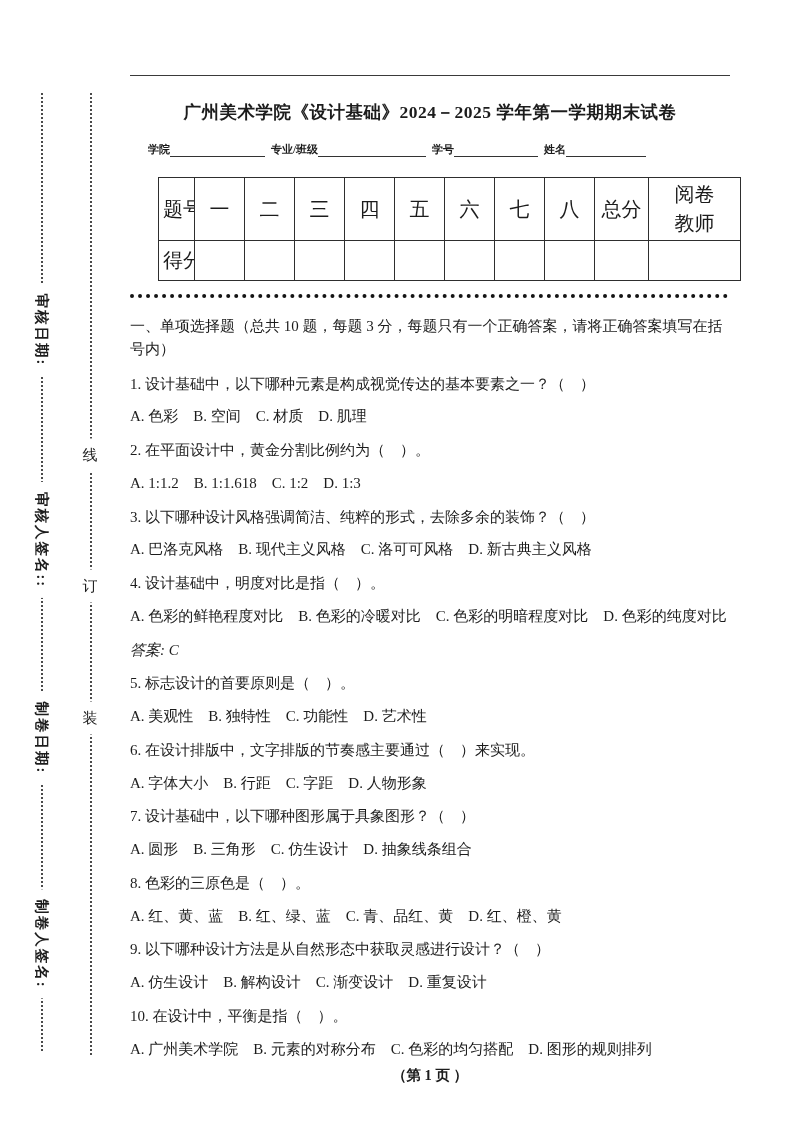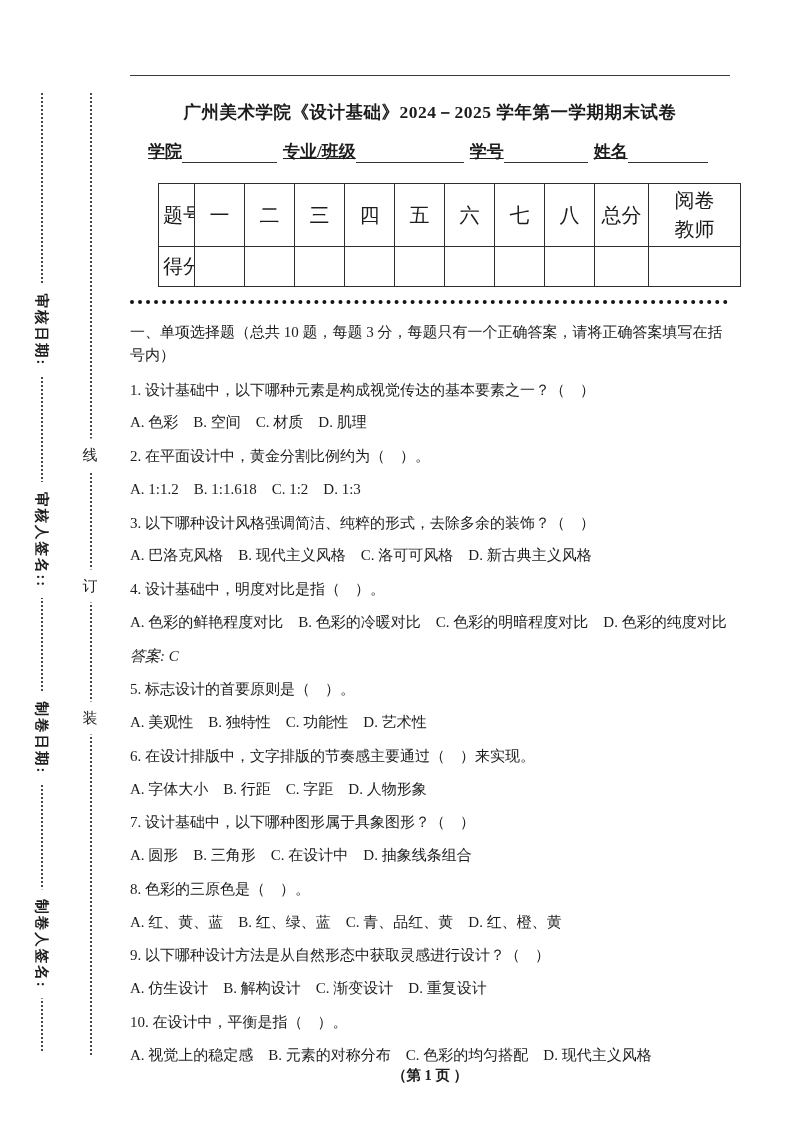--- a/index.html
+++ b/index.html
@@ -18,21 +18,21 @@
     font-weight:bold; font-size:14.5px; letter-spacing:2px;
   }
   .bind-char {
     position:absolute; left:90px; transform:translate(-50%,-50%);
     background:#fff; padding:7px 2px; font-size:15px;
   }
   
   .content { position:absolute; left:130px; top:75px; width:600px; }
   .top-rule { border-top:1.5px solid #3a3a3a; width:100%; height:0; }
   .title { text-align:center; font-size:17.5px; font-weight:bold; margin-top:24px; letter-spacing:0.5px; }
-  .fields { display:flex; align-items:flex-end; margin-top:16px; padding-left:18px; font-weight:bold; font-size:17px;text-decoration:underline; }
+  .fields { display:flex; align-items:flex-end; margin-top:16px; padding-left:18px; font-weight:bold; font-size:11px; }
   .field { display:flex; align-items:flex-end; margin-right:6px; white-space:nowrap; }
   .blank { display:inline-block; border-bottom:1.5px solid #333; height:17px; }
   .blank.w1 { width:95px; } .blank.w2 { width:108px; } .blank.w3 { width:84px; } .blank.w4 { width:80px; }
   .score-table { border-collapse:collapse; margin-top:20px; margin-left:28px; table-layout:fixed; width:582px; font-size:20px; }
   .score-table td { border:1.5px solid #2e2e2e; text-align:center; vertical-align:middle; padding:2px; overflow:hidden; }
   .row-head td { height:48px; }
   .row-score td { height:40px; }
   .narrow-wrap { display:inline-block; width:2.2em; line-height:1.45; }
   .dotted-sep { margin-top:13px; width:598px; height:0; border-bottom:4.5px dotted #141414; }
   .section-heading { margin-top:17px; font-size:15px; line-height:1.55; }
@@ -154,30 +154,30 @@
     <div>
       <p class="q-text">5. 标志设计的首要原则是（　）。</p>
       <p class="q-opts">A. 美观性　B. 独特性　C. 功能性　D. 艺术性</p>
     </div>
     <div>
       <p class="q-text">6. 在设计排版中，文字排版的节奏感主要通过（　）来实现。</p>
       <p class="q-opts">A. 字体大小　B. 行距　C. 字距　D. 人物形象</p>
     </div>
     <div>
       <p class="q-text">7. 设计基础中，以下哪种图形属于具象图形？（　）</p>
-      <p class="q-opts">A. 圆形　B. 三角形　C. 在设计中　D. 抽象线条组合</p>
+      <p class="q-opts">A. 圆形　B. 三角形　C. 仿生设计　D. 抽象线条组合</p>
     </div>
     <div>
       <p class="q-text">8. 色彩的三原色是（　）。</p>
       <p class="q-opts">A. 红、黄、蓝　B. 红、绿、蓝　C. 青、品红、黄　D. 红、橙、黄</p>
     </div>
     <div>
       <p class="q-text">9. 以下哪种设计方法是从自然形态中获取灵感进行设计？（　）</p>
       <p class="q-opts">A. 仿生设计　B. 解构设计　C. 渐变设计　D. 重复设计</p>
     </div>
     <div>
       <p class="q-text">10. 在设计中，平衡是指（　）。</p>
-      <p class="q-opts">A. 视觉上的稳定感　B. 元素的对称分布　C. 色彩的均匀搭配　D. 现代主义风格</p>
+      <p class="q-opts">A. 广州美术学院　B. 元素的对称分布　C. 色彩的均匀搭配　D. 图形的规则排列</p>
     </div>
   </main>
 
   <div class="footer">（第 1 页 ）</div>
 </div>
 
 </body></html>

